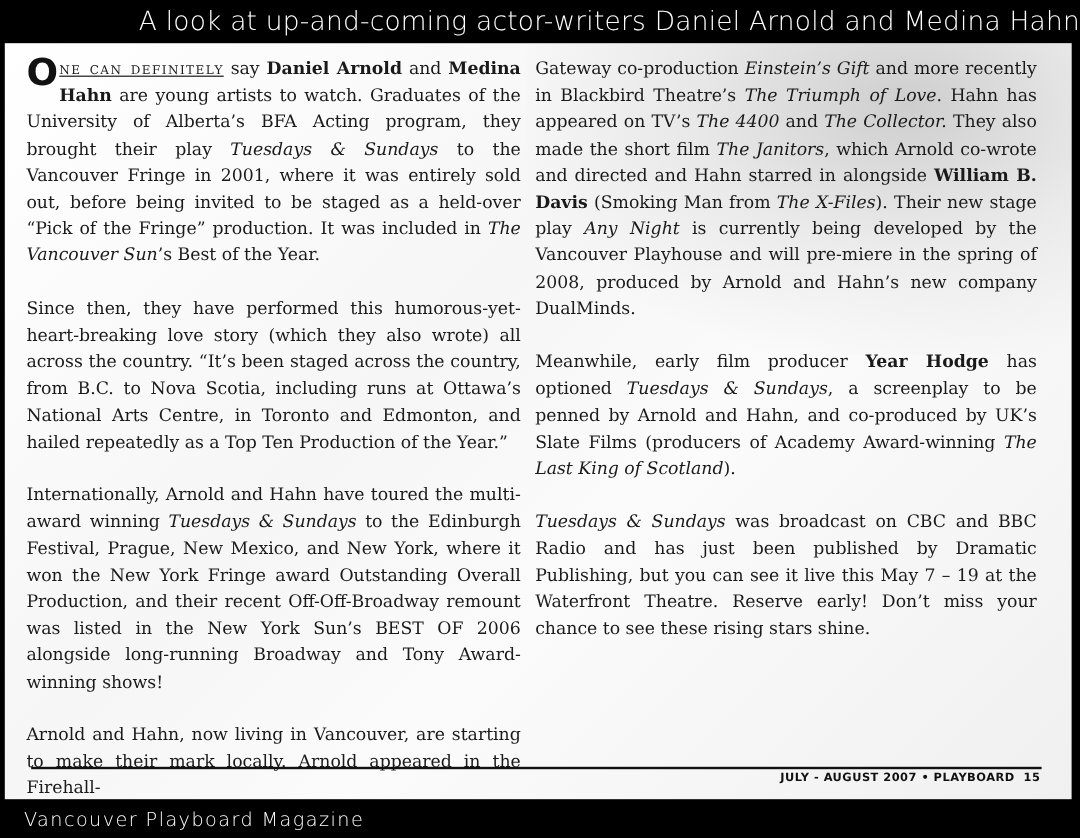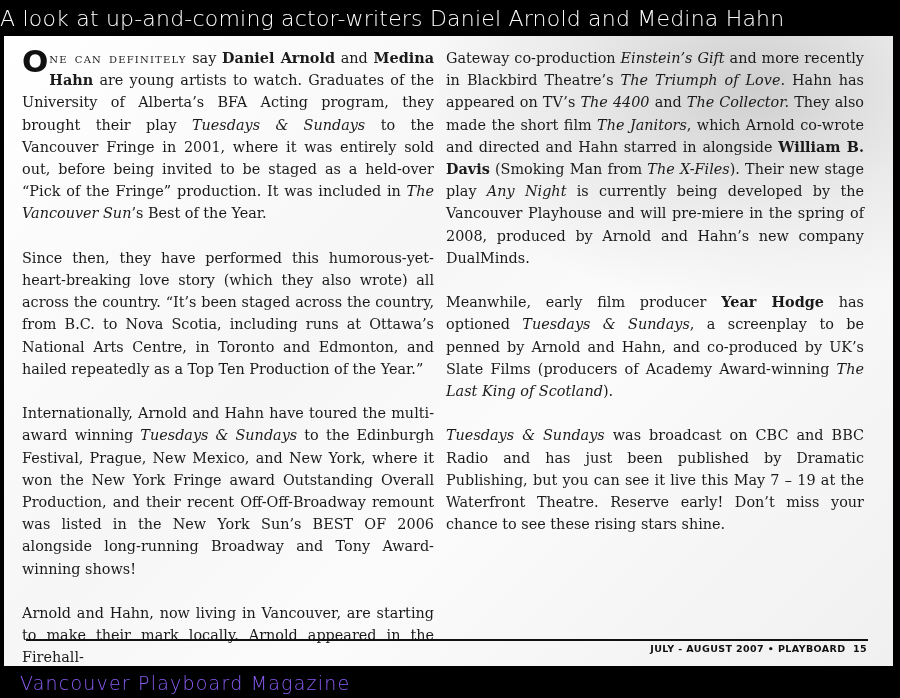--- a/index.html
+++ b/index.html
@@ -3,21 +3,21 @@
   <meta charset="utf-8">
   <style>
     html, body { margin: 0; padding: 0; }
     body {
       width: 900px; height: 698px; background: #000; position: relative; overflow: hidden;
       font-family: "DejaVu Serif", serif;
     }
     .top-caption {
       position: absolute; left: 0; top: 0; width: 900px; height: 24px;
       color: #fff; font-family: "DejaVu Sans", sans-serif; font-weight: 300;
-      font-size: 22px; letter-spacing: 0.2px; text-align: left; line-height: 38px;
+      font-size: 22px; letter-spacing: 0.2px; text-align: right; line-height: 38px;
       white-space: nowrap;
     }
     .page {
       position: absolute; left: 4px; top: 36px; width: 889px; height: 630px;
       background: linear-gradient(135deg, #ffffff 0%, #f6f6f6 40%, #fbfbfb 60%, #f0f0f0 100%);
     }
     .page::before {
       content: ""; position: absolute; left: 435px; top: 0; width: 454px; height: 260px;
       background: radial-gradient(ellipse at 70% 20%, rgba(170,170,170,0.55) 0%, rgba(200,200,200,0.3) 40%, rgba(255,255,255,0) 75%);
       pointer-events: none;
@@ -29,36 +29,36 @@
     .col-left { left: 18px; width: 412px; }
     .col-right { left: 442px; width: 418px; }
     .col p { margin: 0 0 22.2px 0; }
     .col p.last { margin-bottom: 0; }
     i { font-style: italic; }
     b { font-weight: bold; }
     .dropcap {
       float: left; font-family: "DejaVu Sans", sans-serif; font-weight: 900; font-size: 31px;
       line-height: 24px; margin: 2px 1px 0 0; color: #111;
     }
-    .smallcaps { font-variant: small-caps; letter-spacing: 1.2px; }
+    .smallcaps { font-variant: small-caps; letter-spacing: 1.2px; text-decoration: underline; }
     .info-box {
       position: absolute; left: 442px; top: 489px; width: 418px;
       border-top: 3px solid #8d8d8d; border-bottom: 3px solid #8d8d8d;
       padding: 2px 0 4px 0; font-size: 14.4px; line-height: 22.2px; color: #1a1a1a; text-align: justify;
     }
     .footer-rule {
       position: absolute; left: 22px; top: 603px; width: 842px; height: 2px; background: #111;
     }
     .folio {
       position: absolute; right: 26px; top: 607px; font-family: "DejaVu Sans", sans-serif;
       font-weight: bold; font-size: 9.5px; letter-spacing: 0.4px; color: #111; white-space: nowrap;
     }
     .bottom-caption {
-      position: absolute; left: 20px; top: 669px; color: #8b5cf6;
-      font-family: "DejaVu Sans", sans-serif; font-weight: 300; font-size: 19px;
+      position: absolute; left: 20px; top: 669px; color: #ffffff;
+      font-family: "DejaVu Sans", sans-serif; font-weight: 300; font-size: 16px;
       letter-spacing: 1.2px; line-height: 28px; white-space: nowrap;
     }
   </style>
 </head>
 <body>
 
 <div class="top-caption">A look at up-and-coming actor-writers Daniel Arnold and Medina Hahn</div>
 
 <div class="page">
 

